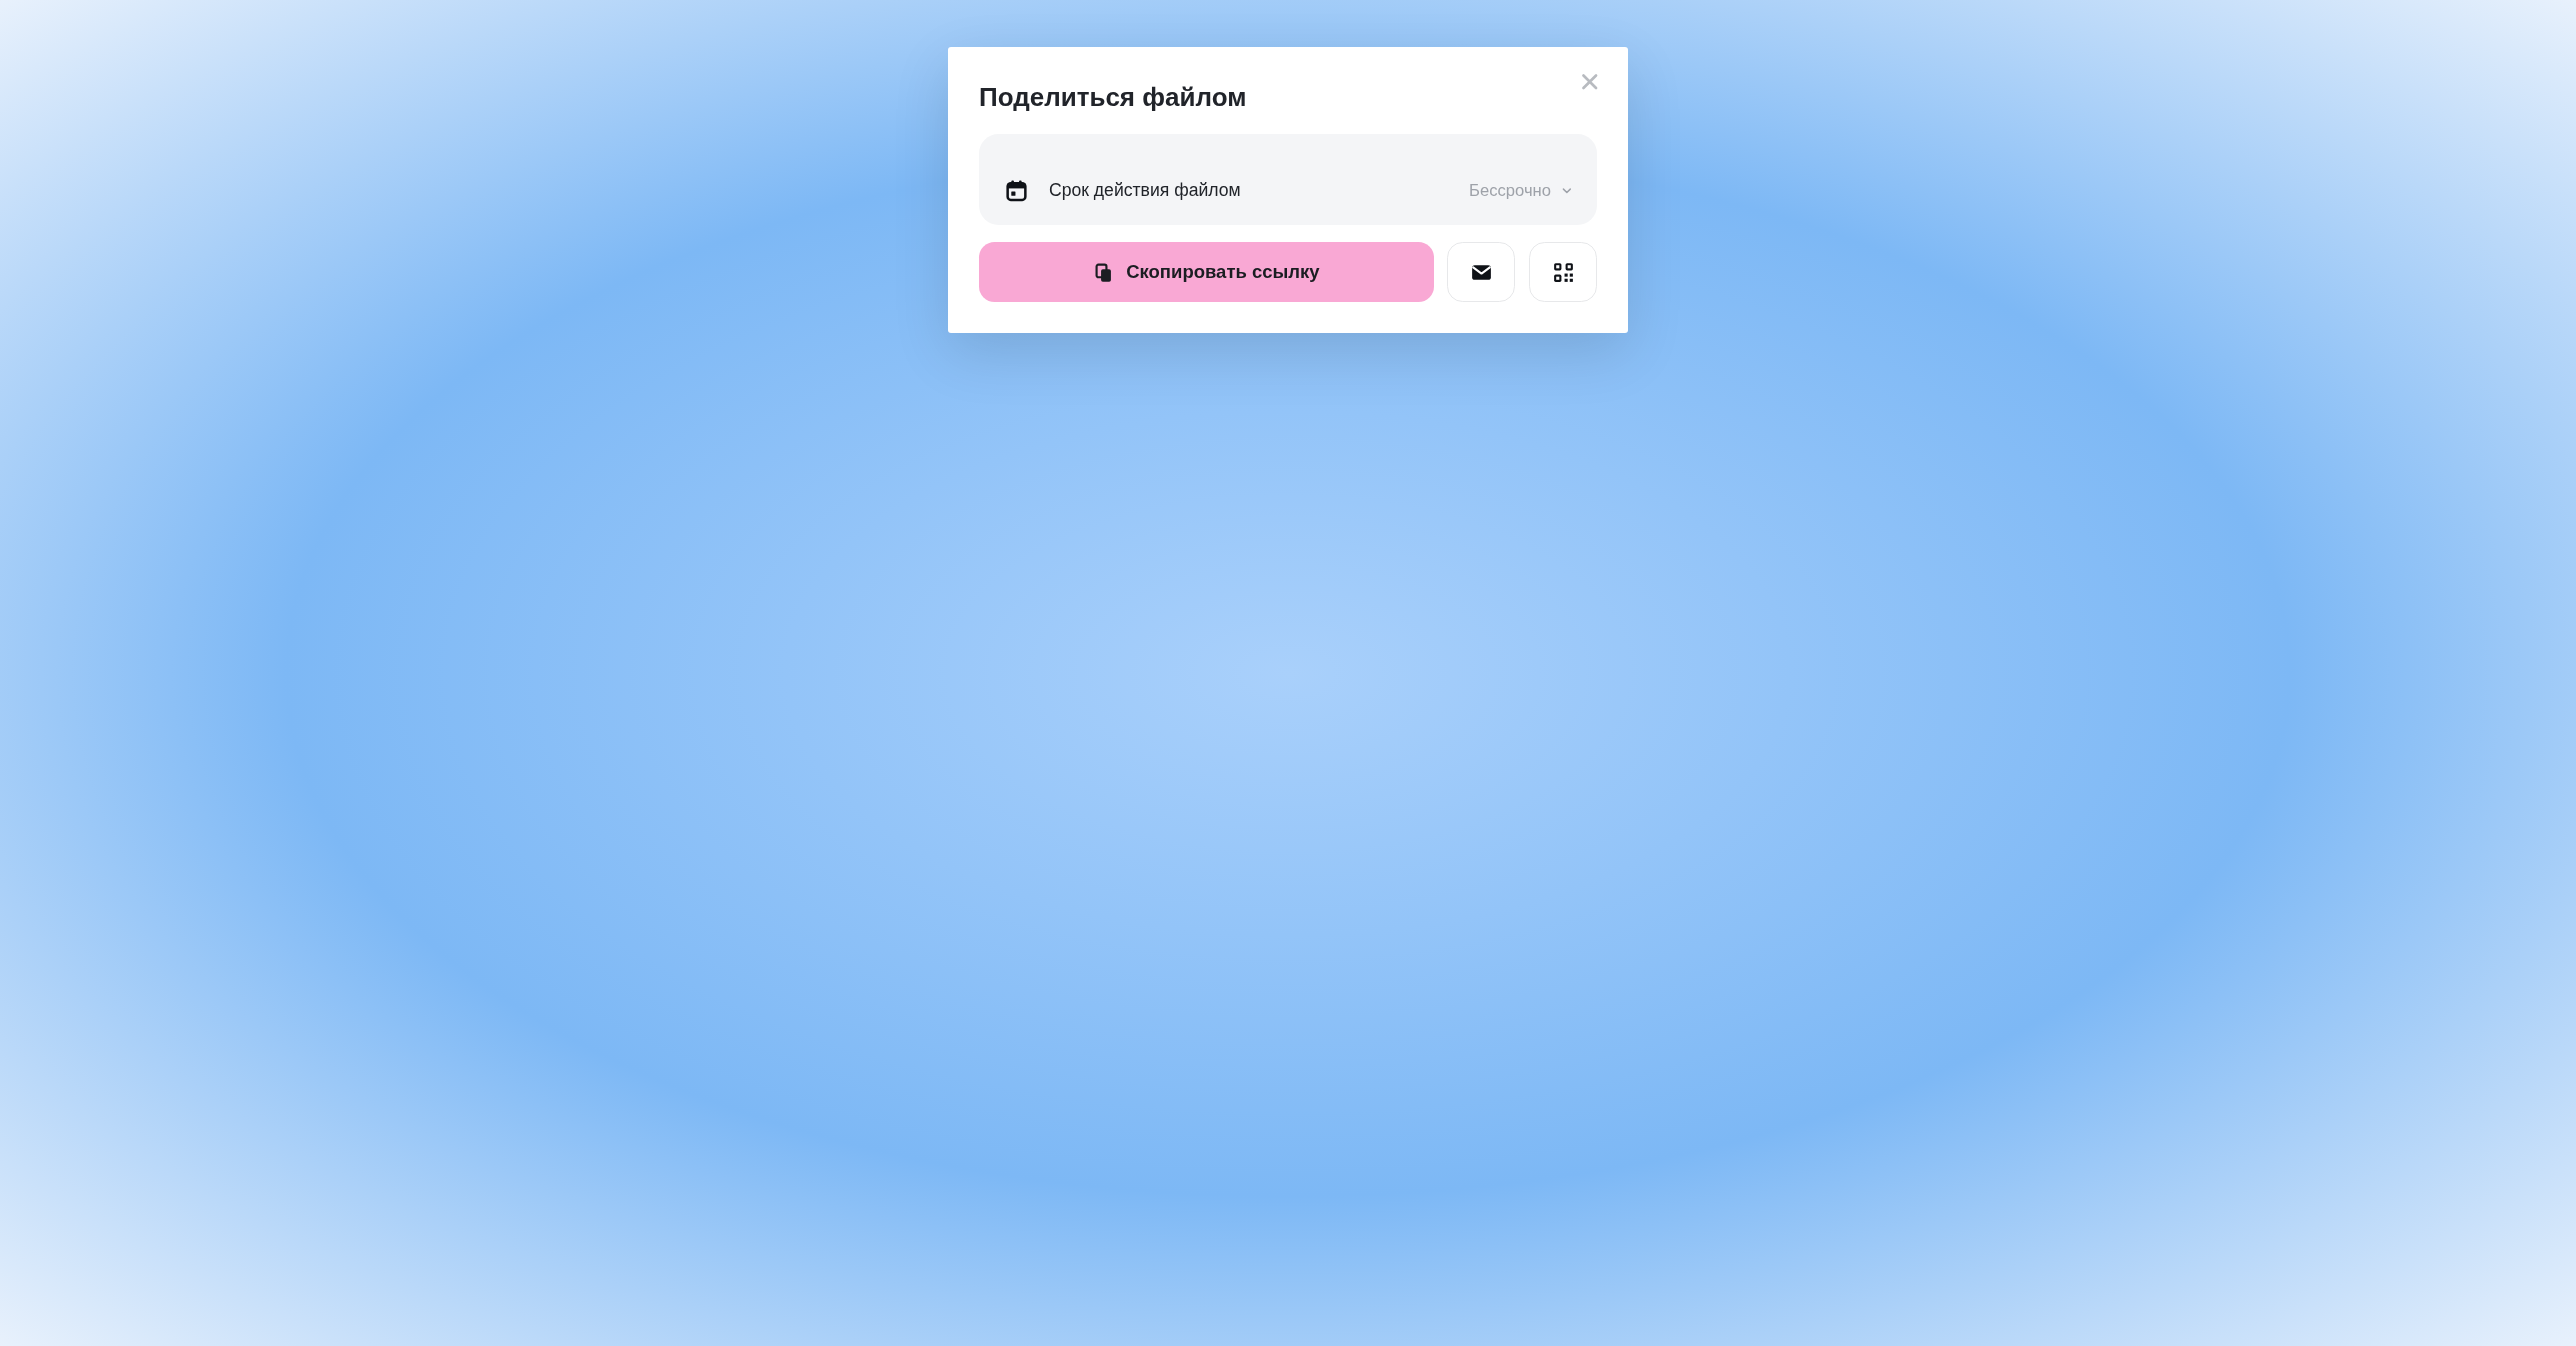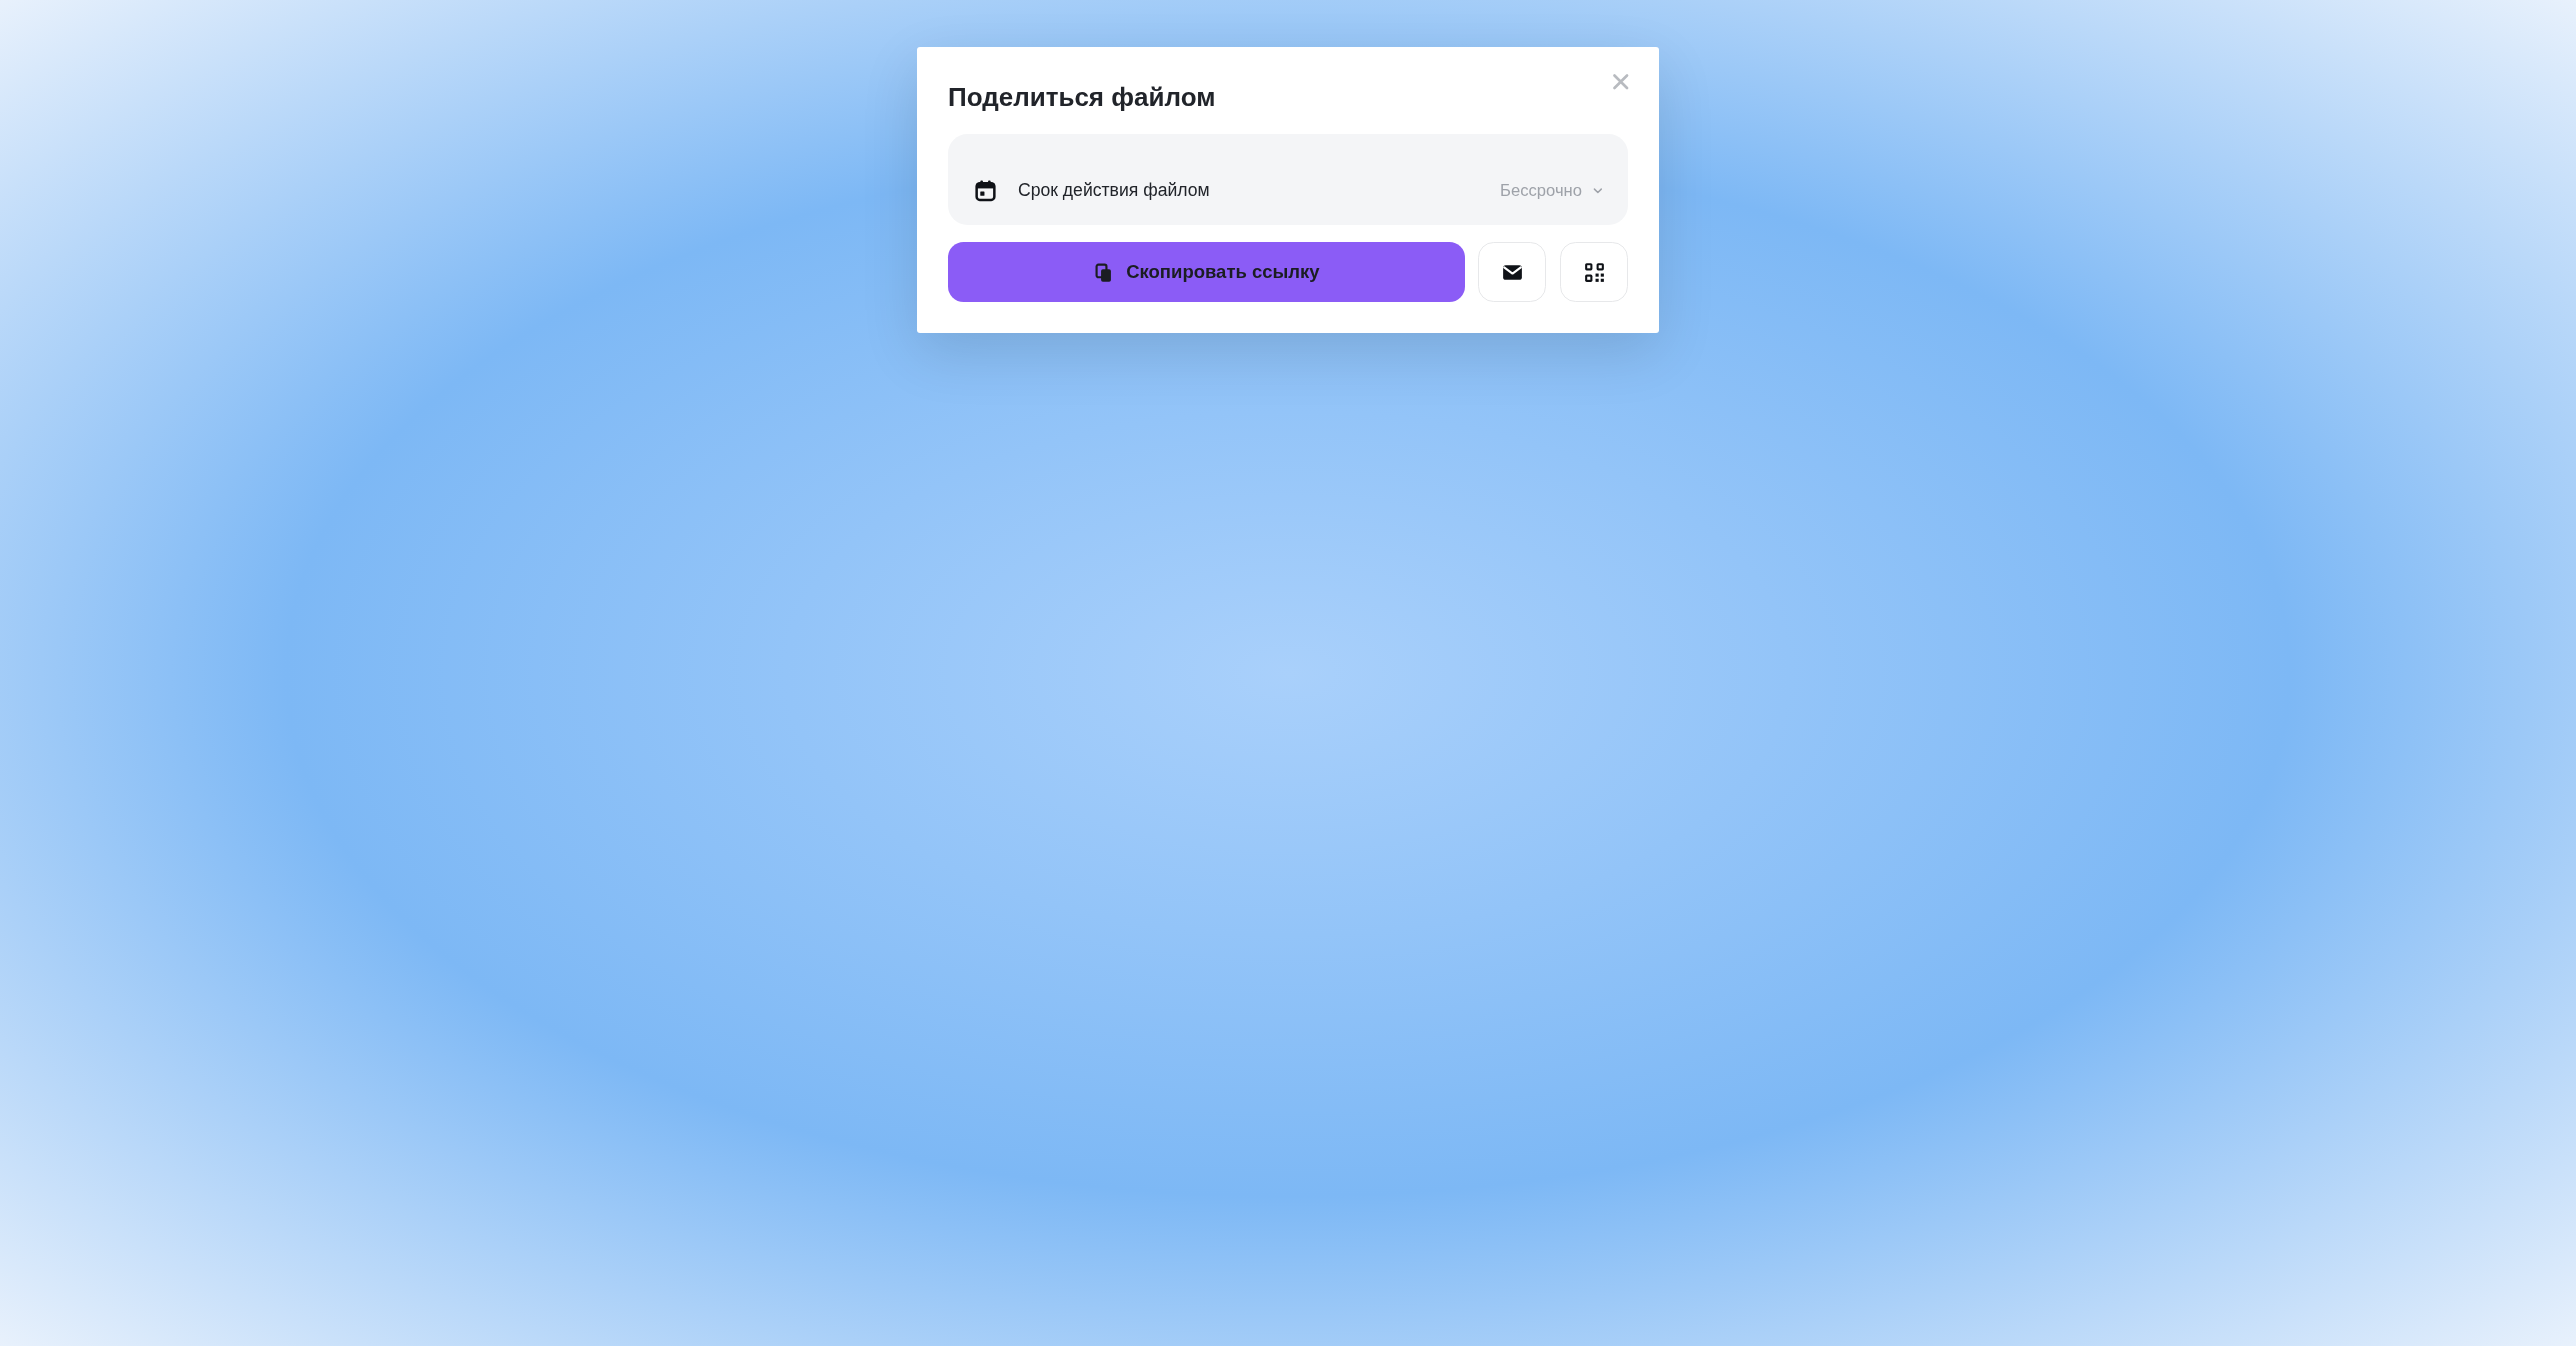--- a/index.html
+++ b/index.html
@@ -6,21 +6,21 @@
   html, body { width: 100%; height: 100%; }
   body {
     font-family: -apple-system, BlinkMacSystemFont, "Segoe UI", Arial, sans-serif;
     background: radial-gradient(ellipse at center, #a9d0fb 0%, #7db8f5 55%, #e8f1fc 100%);
     display: flex;
     align-items: flex-start;
     justify-content: center;
     padding-top: 47px;
   }
   .dialog {
-    width: 742px;
+    width: 680px;
     background: #ffffff;
     border-radius: 3px;
     padding: 29px 31px 31px 31px;
     position: relative;
     box-shadow: 0 19.5px 59px rgba(0,0,0,0.12);
   }
   .close-btn {
     position: absolute;
     top: 21.5px;
     right: 25px;
@@ -118,21 +118,21 @@
   }
   .select-like svg { width: 13.7px; height: 13.7px; }
   .actions {
     display: flex;
     gap: 13.7px;
     margin-top: 17.6px;
   }
   .btn-primary {
     flex: 1;
     height: 60px;
-    background: #8b5cf6;
+    background: #f9a8d4;
     border-radius: 15.6px;
     display: flex;
     align-items: center;
     justify-content: center;
     gap: 11.7px;
     font-size: 18.5px;
     font-weight: 600;
     color: #1b1d22;
     cursor: pointer;
     border: none;

